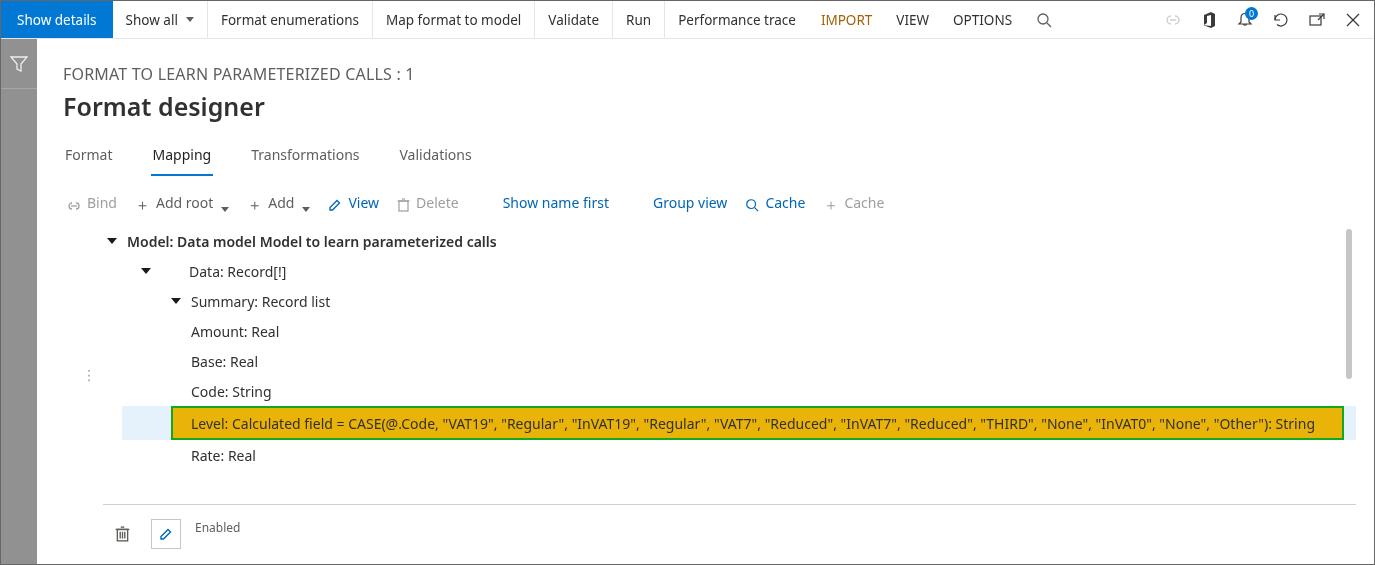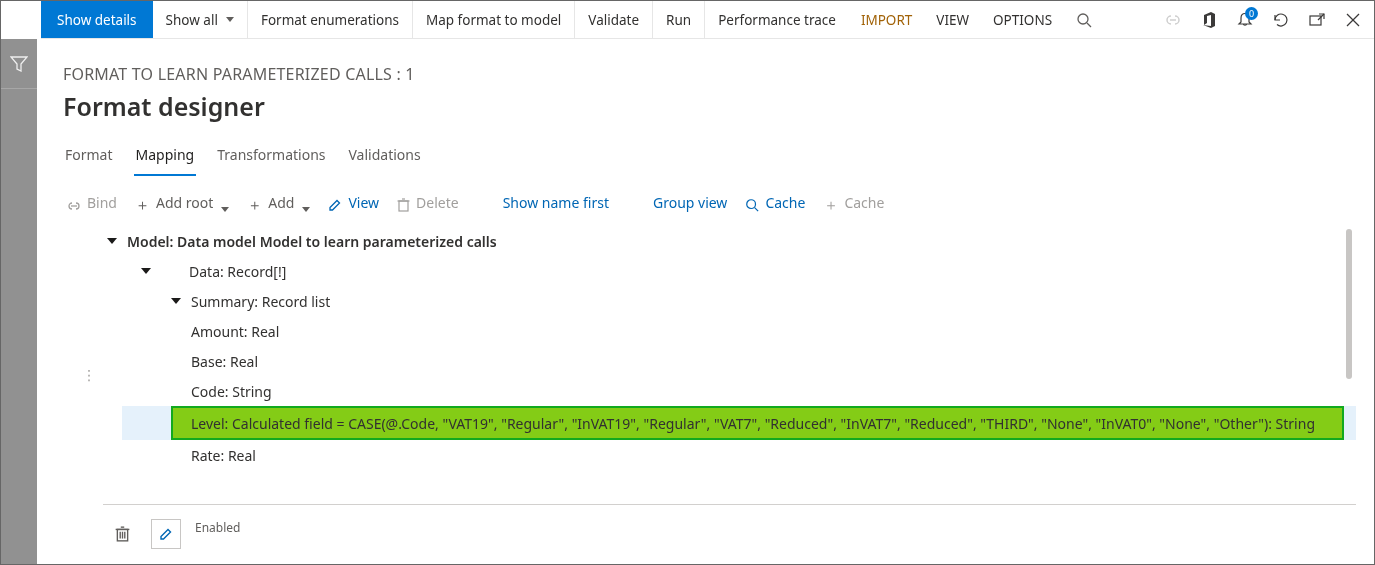--- a/index.html
+++ b/index.html
@@ -1,55 +1,55 @@
 <!DOCTYPE html>
 <html><head>
   <meta charset="utf-8">
   <style>
     * { box-sizing: border-box; margin: 0; padding: 0; }
     body { font-family: "Segoe UI", -apple-system, system-ui, sans-serif; font-size: 13px; color: #323130; background: #fff; width: 1375px; height: 565px; overflow: hidden; position: relative; }
     .outer { border: 1px solid #666; width: 1375px; height: 565px; position: relative; background: #fff; }
-    .topbar { height: 38px; display: flex; align-items: stretch; border-bottom: 1px solid #e6e6e6; margin-left: 40px; }
+    .topbar { height: 38px; display: flex; align-items: stretch; border-bottom: 1px solid #e6e6e6; }
     .topbar .tb-left { display: flex; align-items: stretch; }
     .topbar .tb-right { display: flex; align-items: center; margin-left: auto; padding-right: 12px; gap: 18px; color: #555; }
     .tb-btn { padding: 0 13px; display: flex; align-items: center; font-size: 13.5px; color: #323130; border-right: 1px solid #e6e6e6; cursor: pointer; gap: 6px; }
     .tb-btn.primary { background: #0078d4; color: #fff; border-right: none; padding: 0 16px; }
     .tb-link { padding: 0 12px; display: flex; align-items: center; font-size: 13.5px; color: #323130; cursor: pointer; }
     .tb-icon { width: 18px; height: 18px; display: flex; align-items: center; justify-content: center; color: #555; cursor: pointer; position: relative; }
     .bell-badge { position: absolute; top: -4px; right: -4px; background: #0078d4; color: #fff; font-size: 9px; width: 13px; height: 13px; border-radius: 7px; display: flex; align-items: center; justify-content: center; }
     .chev { width: 0; height: 0; border-left: 4px solid transparent; border-right: 4px solid transparent; border-top: 5px solid #605e5c; margin-left: 2px; }
 
     .main { display: flex; height: calc(100% - 38px); }
     .left-rail { width: 36px; background: #919191; }
     .filter-tile { width: 36px; height: 50px; background: #919191; display: flex; align-items: center; justify-content: center; border-bottom: 1px solid rgba(255,255,255,0.2); }
     .filter-tile svg { stroke: rgba(255,255,255,0.85); }
 
     .content { flex: 1; position: relative; overflow: hidden; }
     .breadcrumb { font-size: 16px; color: #605e5c; padding: 24px 26px 0; letter-spacing: 0.2px; }
     .page-title { font-size: 25px; font-weight: 600; padding: 4px 26px 10px; }
-    .tabs { display: flex; gap: 19px; padding: 6px 26px 0; border-bottom: 1px solid #fff; }
+    .tabs { display: flex; gap: 36px; padding: 6px 26px 0; border-bottom: 1px solid #fff; }
     .tab { padding: 6px 2px 10px; font-size: 14px; color: #605e5c; cursor: pointer; border-bottom: 2px solid transparent; }
     .tab.active { color: #201f1e; font-weight: 400; border-bottom: 2px solid #0078d4; }
 
     .toolbar2 { display: flex; align-items: center; gap: 18px; padding: 16px 30px 10px; font-size: 14px; color: #605e5c; }
     .tbar-item { display: flex; align-items: flex-end; gap: 6px; cursor: pointer; color: #605e5c; }
     .tbar-item.blue { color: #0066b4; }
     .tbar-item.disabled { color: #a19f9d; }
     .sep-gap { width: 8px; }
 
     .tree-area { padding: 4px 0 0 20px; position: relative; }
     .tree-line { display: flex; align-items: center; height: 30px; font-size: 14px; }
     .indent-0 { padding-left: 70px; }
     .indent-1 { padding-left: 104px; gap: 28px; }
     .indent-2 { padding-left: 134px; }
     .indent-3 { padding-left: 134px; }
     .tree-arrow { width: 14px; height: 14px; display: flex; align-items: center; justify-content: center; margin-right: 8px; margin-left: -22px; }
     .tri { width: 0; height: 0; border-left: 5px solid transparent; border-right: 5px solid transparent; border-top: 6px solid #1b1a19; }
     .root-label { font-weight: 600; }
-    .highlight-row { background: #84cc16; margin-left: 114px; margin-right: 30px; border: 2px solid #12a91f; padding-left: 18px; height: 34px; display: flex; align-items: center; font-size: 14px;}
+    .highlight-row { background: #eab308; margin-left: 114px; margin-right: 30px; border: 2px solid #12a91f; padding-left: 18px; height: 34px; display: flex; align-items: center; font-size: 14px;}
     .row-selected-bg { position: absolute; left: 65px; right: 18px; height: 34px; background: #e5f1fb; z-index: 0; }
 
     .footer { position: absolute; bottom: 4px; left: 66px; right: 18px; border-top: 1px solid #d2d0ce; padding: 14px 4px 0; display: flex; align-items: flex-start; gap: 14px; margin-top: 48px; }
     .foot-icon { width: 30px; height: 30px; display: flex; align-items: center; justify-content: center; color: #605e5c; cursor: pointer; }
     .foot-icon.boxed { border: 1px solid #c8c6c4; }
     .foot-field { flex: 1; }
     .foot-label { font-size: 12px; color: #605e5c; margin-bottom: 2px; }
     .foot-input { width: 100%; height: 22px; border: 1px solid #fff; }
 
     .scrollbar-v { position: absolute; right: 22px; top: 190px; width: 6px; height: 150px; background: #c8c6c4; border-radius: 3px; }

